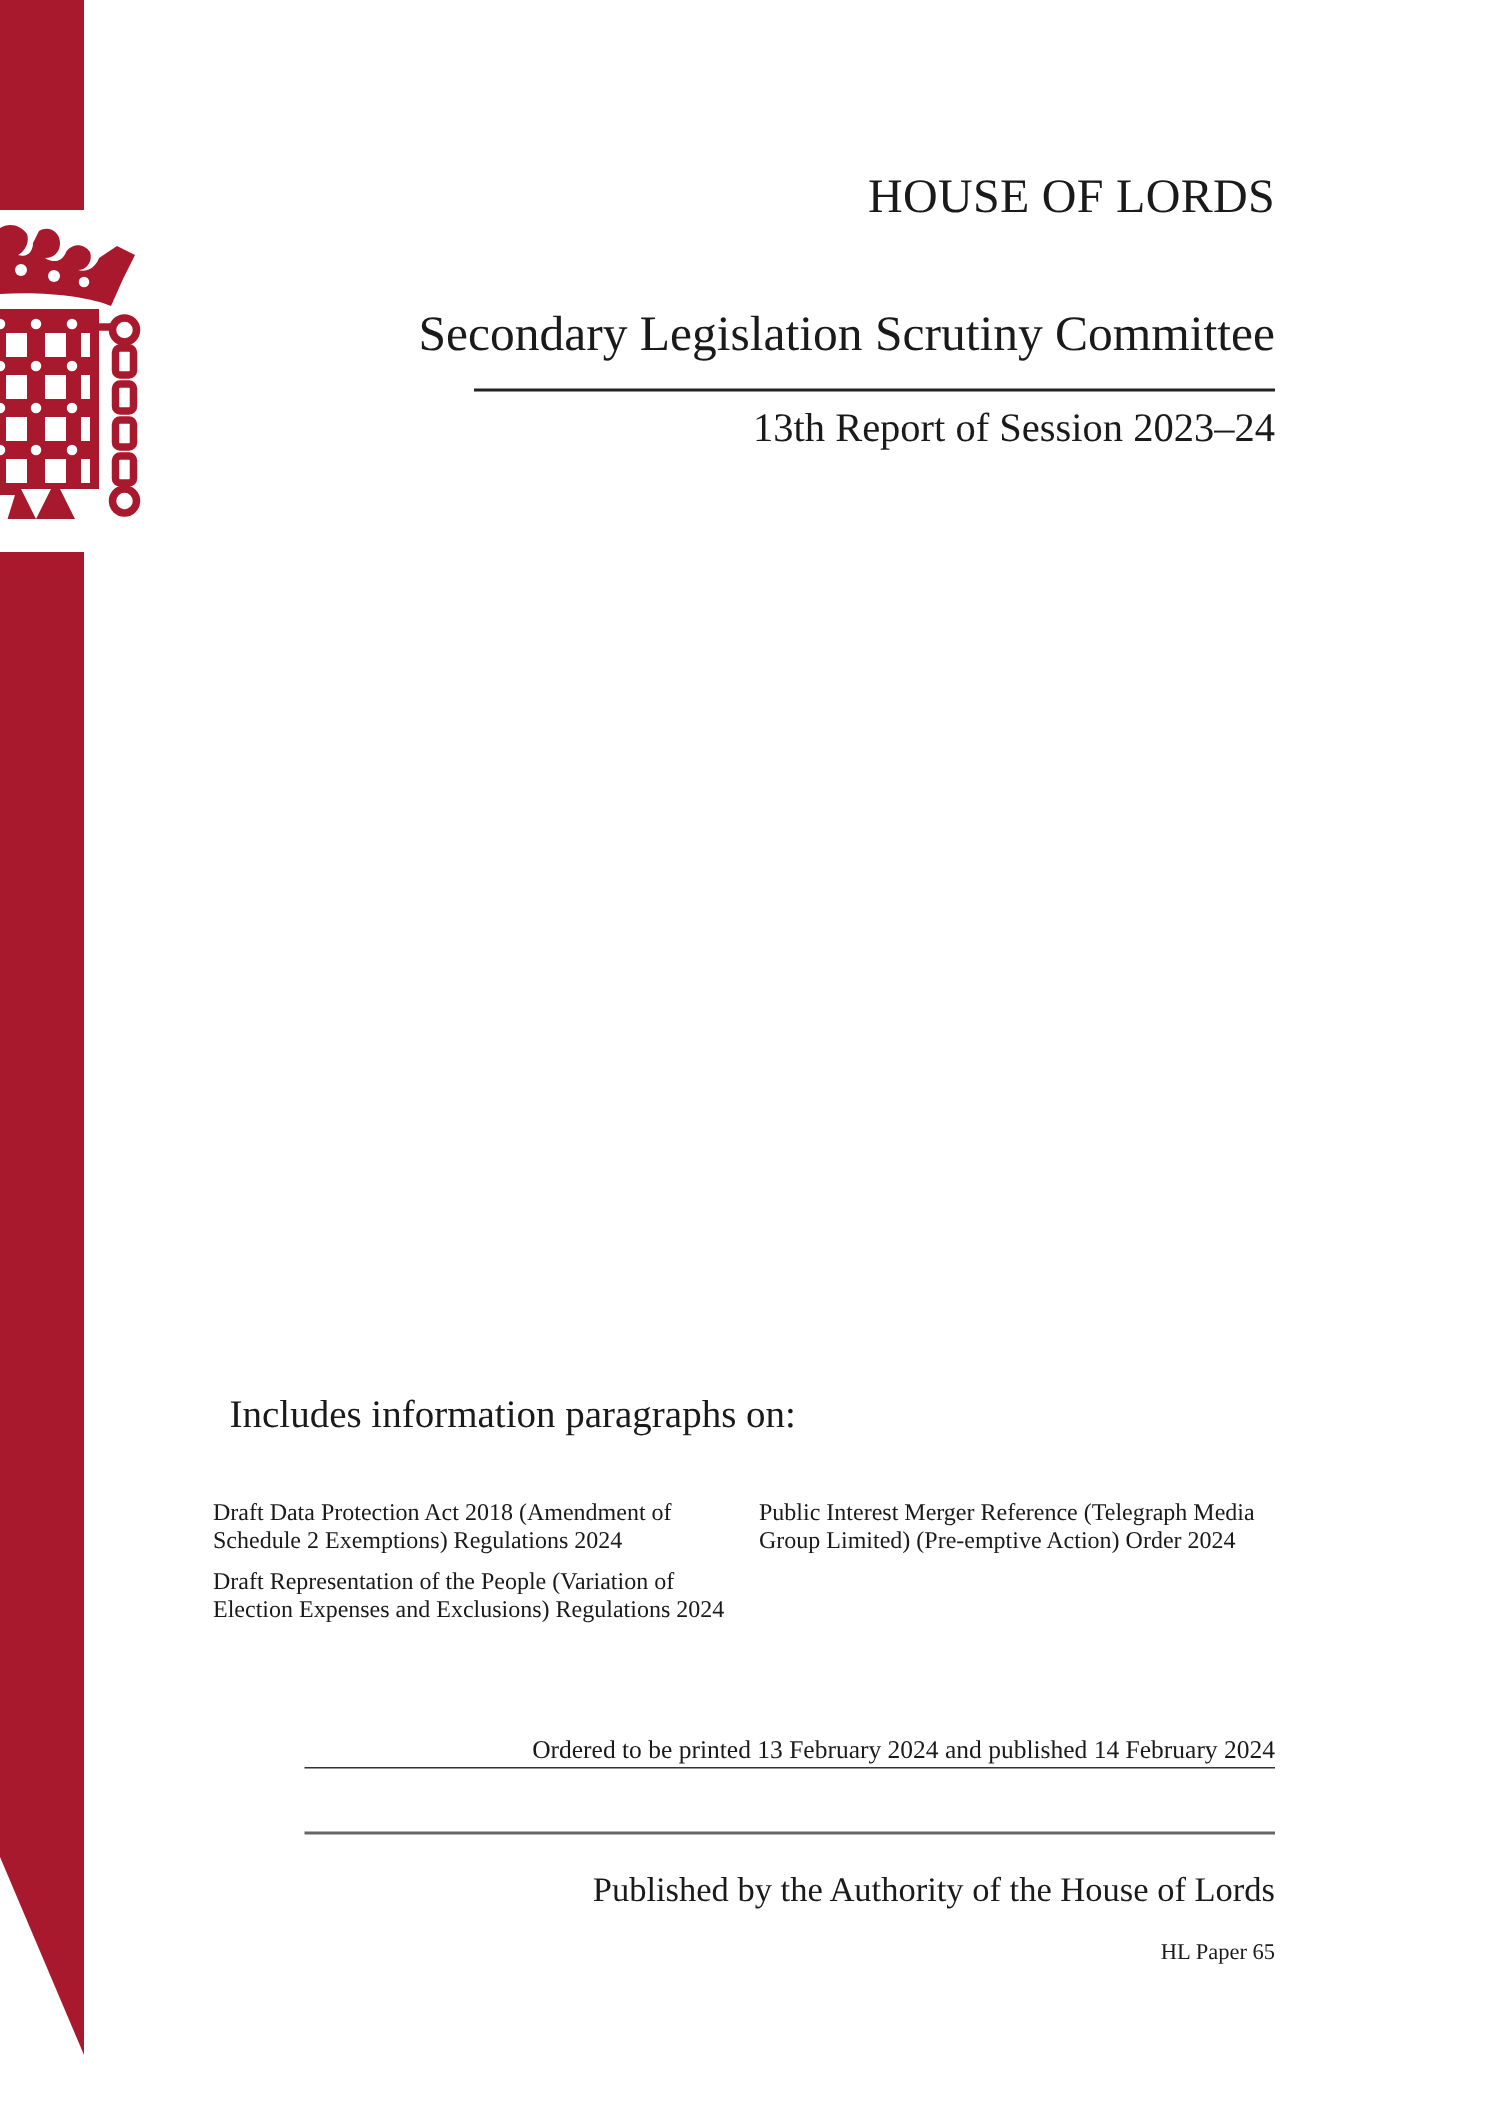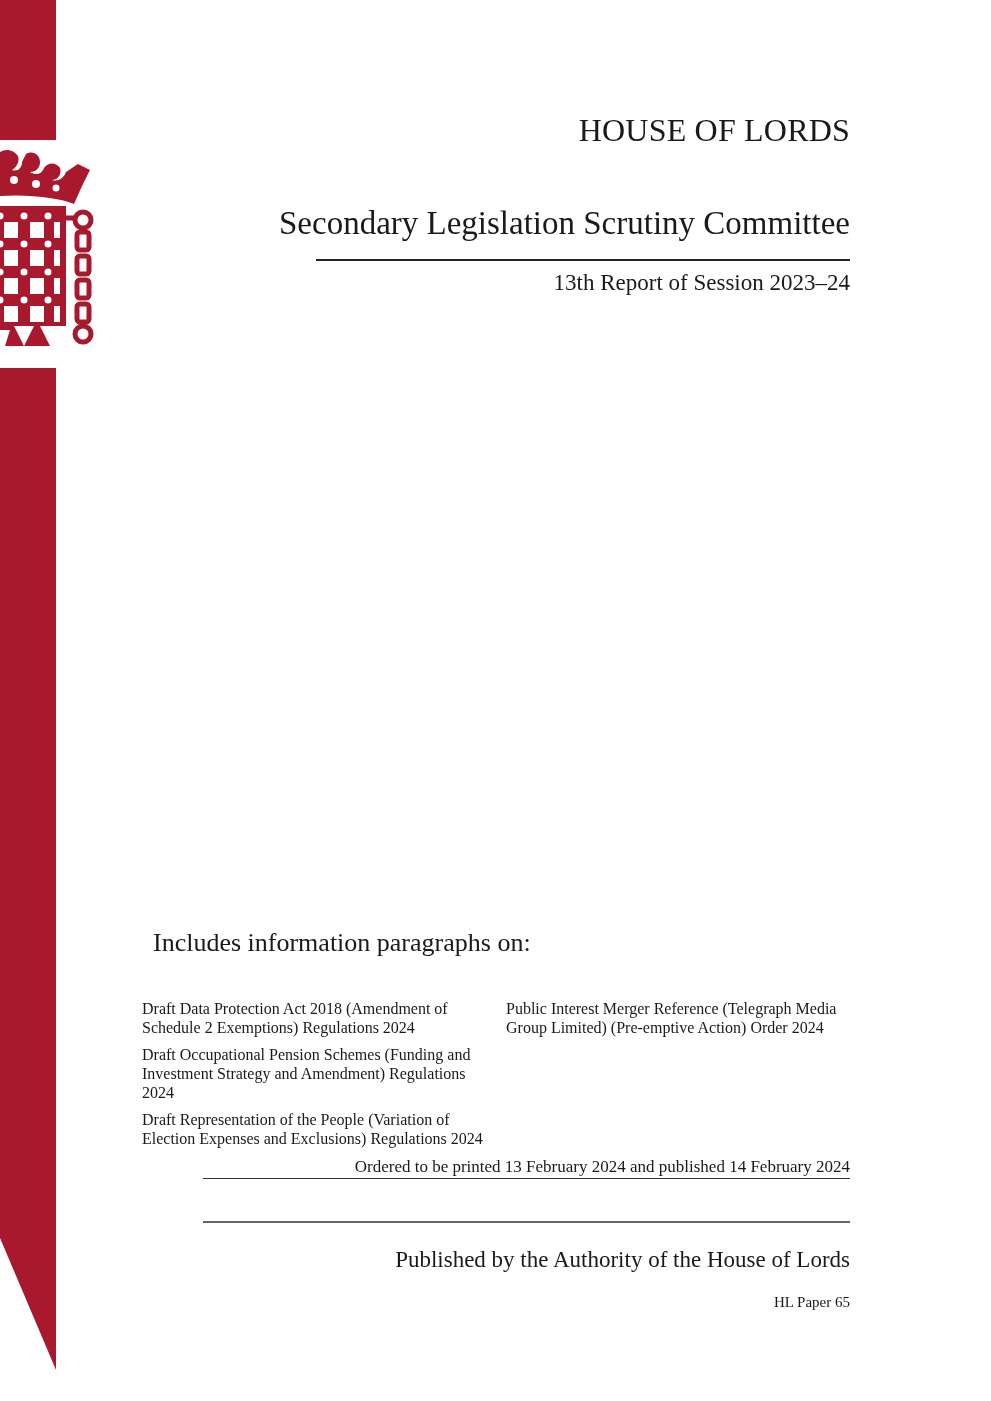--- a/index.html
+++ b/index.html
@@ -8,21 +8,21 @@
     background: #ffffff;
     font-family: "Liberation Serif", "DejaVu Serif", serif;
     color: #1a1a1a;
   }
   .band { position:absolute; left:0; top:0; width:56px; height:1401px; }
   .logo { position:absolute; left:0; top:140px; width:100px; height:232px; }
   .right-block { position:absolute; right:141px; text-align:left; white-space:nowrap; }
   .house { top:112px; font-size:32px; letter-spacing:0.2px; }
   .committee { top:205px; font-size:33px; }
   .rule1 { position:absolute; left:316px; width:534px; top:259px; height:2px; background:#222; }
-  .report { top:270px; font-size:23px; }
+  .report { top:270px; font-size:27px; }
   .includes { position:absolute; left:142px; top:928px; font-size:26px; white-space:nowrap;margin-left:11px; }
   .col { position:absolute; font-size:16px; line-height:19px;margin-top:31px; }
   .col-left { left:142px; top:968px; width:350px; }
   .col-right { left:506px; top:968px; width:350px; }
   .item { margin-bottom:8px; }
   .rule2 { position:absolute; left:203px; width:647px; top:1178px; height:1px; background:#333; }
   .ordered { top:1157px; font-size:17px;font-family:Liberation Serif, serif; }
   .rule3 { position:absolute; left:203px; width:647px; top:1221px; height:2px; background:#666; }
   .published { top:1247px; font-size:23px; }
   .paper { top:1294px; font-size:15px; }
@@ -90,21 +90,20 @@
 
 <div class="right-block house">HOUSE OF LORDS</div>
 <div class="right-block committee">Secondary Legislation Scrutiny Committee</div>
 <div class="rule1"></div>
 <div class="right-block report">13th Report of Session 2023–24</div>
 
 <div class="includes">Includes information paragraphs on:</div>
 
 <div class="col col-left">
   <div class="item">Draft Data Protection Act 2018 (Amendment of Schedule 2 Exemptions) Regulations 2024</div>
-  <div class="item">Draft Occupational Pension Schemes (Funding and Investment Strategy and Amendment) Regulations 2024</div>
   <div class="item">Draft Representation of the People (Variation of Election Expenses and Exclusions) Regulations 2024</div>
 </div>
 <div class="col col-right">
   <div class="item">Public Interest Merger Reference (Telegraph Media Group Limited) (Pre-emptive Action) Order 2024</div>
 </div>
 
 <div class="rule2"></div>
 <div class="right-block ordered">Ordered to be printed 13 February 2024 and published 14 February 2024</div>
 <div class="rule3"></div>
 <div class="right-block published">Published by the Authority of the House of Lords</div>

